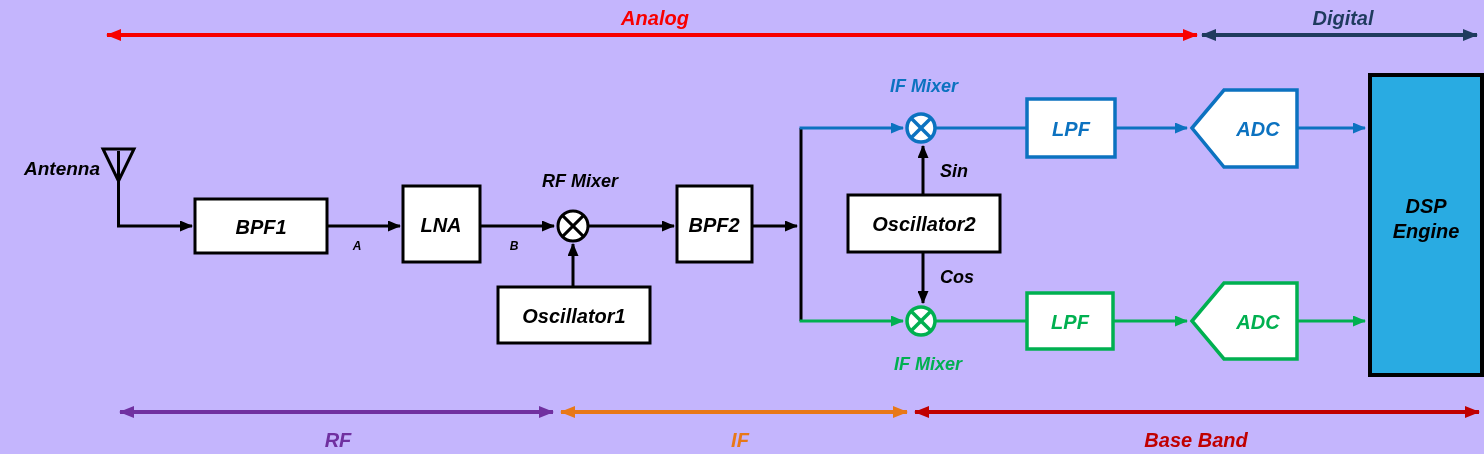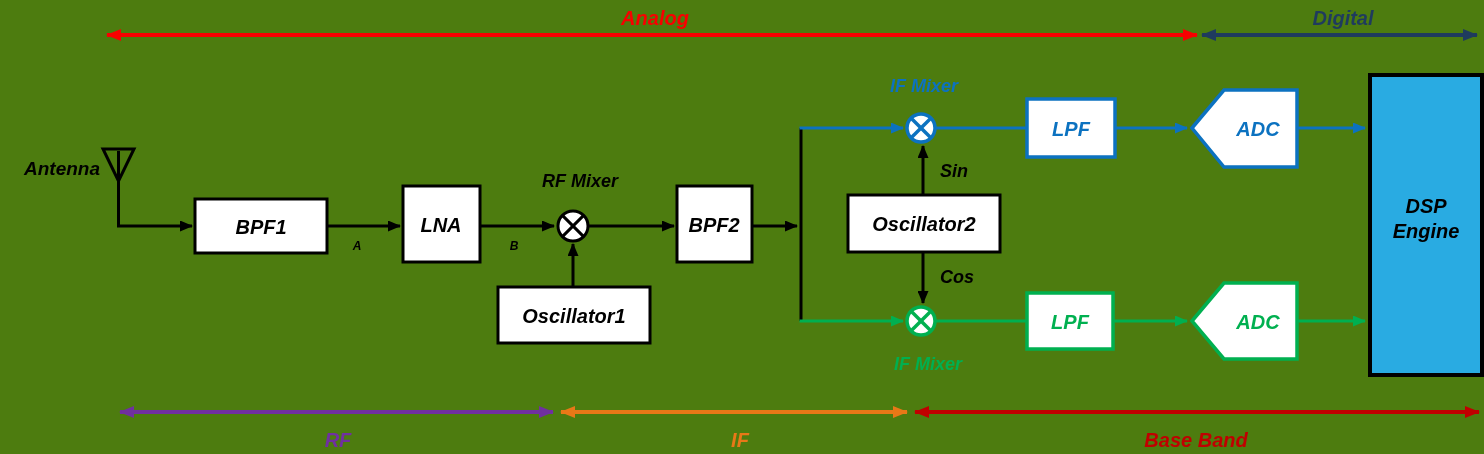--- a/index.html
+++ b/index.html
@@ -1,16 +1,16 @@
 <!DOCTYPE html>
 <html><head>
 <meta charset="utf-8">
 <style>
   html,body{margin:0;padding:0;background:#ffffff;}
-  .stage{position:relative;width:1484px;height:454px;background:#4d7c0f;overflow:hidden;
+  .stage{position:relative;width:1484px;height:454px;background:#c4b5fd;overflow:hidden;
          font-family:"Liberation Sans", sans-serif;}
   svg text{font-family:"Liberation Sans", sans-serif;font-weight:bold;font-style:italic;}
   .lbl-box{font-size:20px;}
   .lbl-band{font-size:20px;}
   .lbl-node{font-size:12px;}
   .lbl-mix{font-size:18px;}
   .lbl-ant{font-size:19px;}
 </style>
 </head>
 <body>

